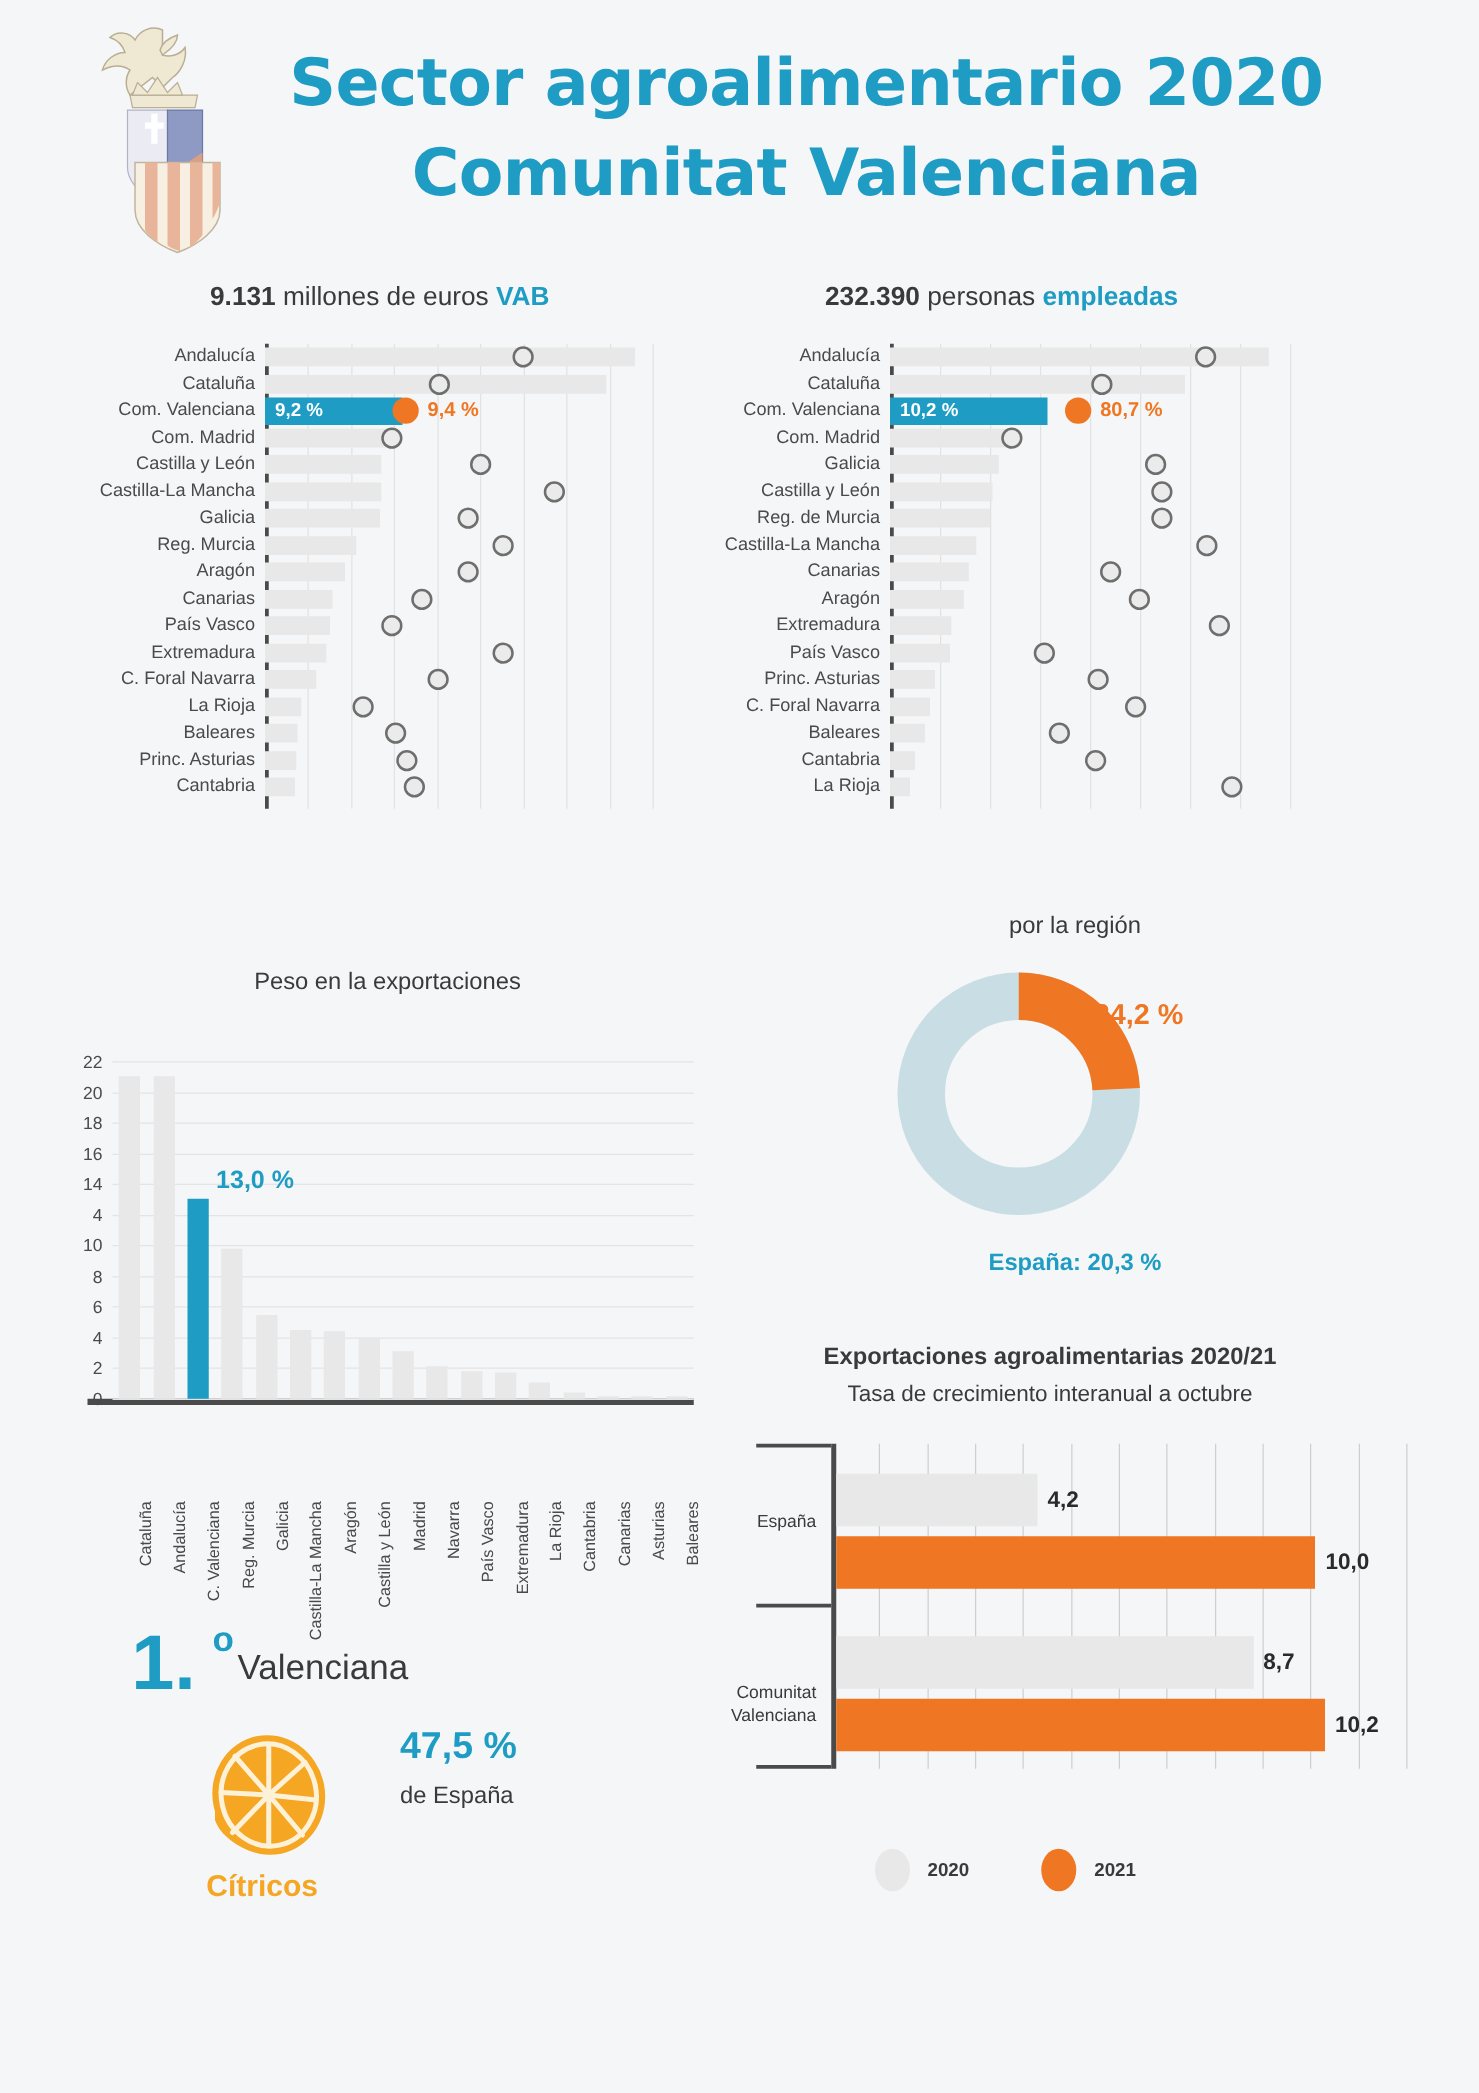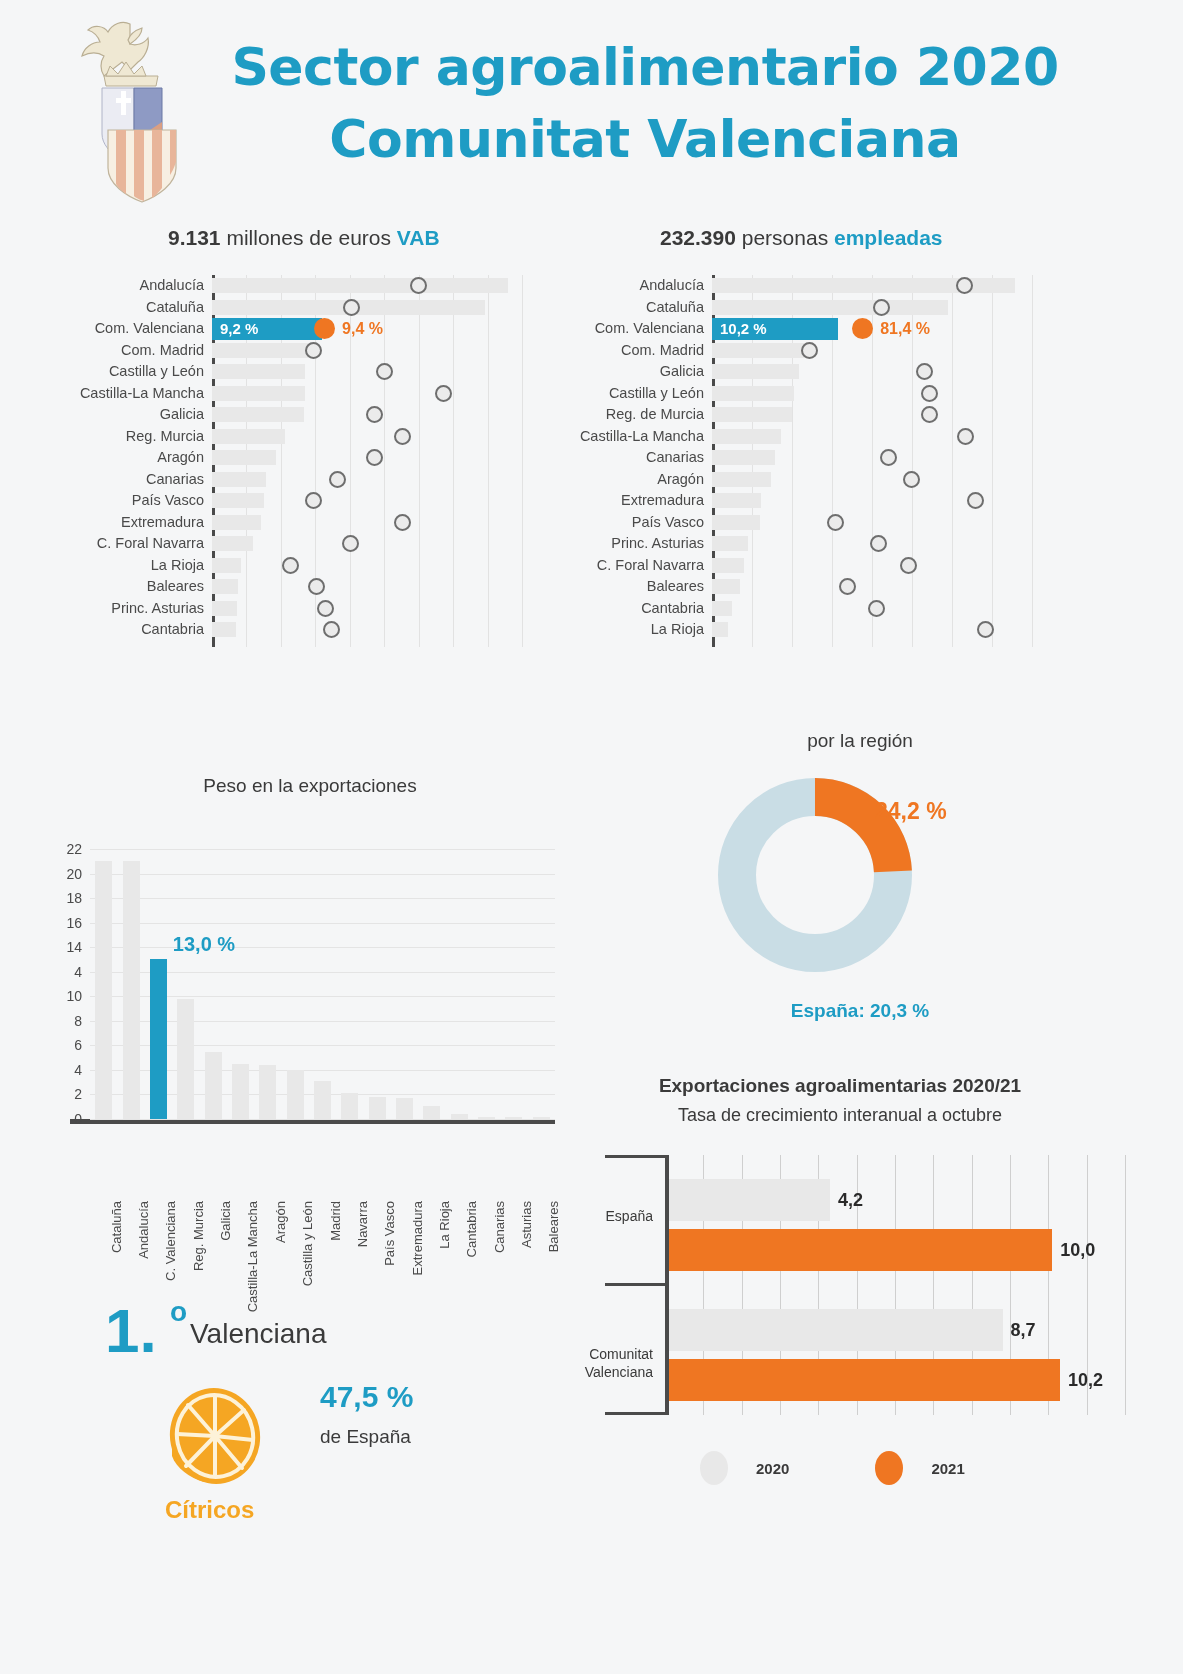--- a/index.html
+++ b/index.html
@@ -107,21 +107,21 @@
   .grow-t2 { position:absolute; left:0; top:30px; width:560px; text-align:center; font-size:18px; color:#3a3a3a; }
   .grow-plot { position:absolute; left:105px; top:80px; width:460px; height:260px; }
   .grow-axis { position:absolute; left:0; top:0; bottom:0; width:4px; background:#4a4a4a; }
   .grow-tick { position:absolute; right:100%; width:60px; height:3px; background:#4a4a4a; }
   .grow-cat { position:absolute; right:100%; padding-right:12px; text-align:right; font-size:14px; color:#3a3a3a; line-height:1.25; transform:translateY(-50%); white-space:nowrap; }
   .grow-vgrid { position:absolute; top:0; bottom:0; width:1px; background:#cfcfcf; }
   .grow-bar { position:absolute; left:4px; }
   .grow-bar.y2020 { background:#e8e8e8; }
   .grow-bar.y2021 { background:#ef7622; }
   .grow-lab { position:absolute; font-size:18px; font-weight:bold; color:#2a2a2a; transform:translateY(-50%); white-space:nowrap; }
-  .grow-legend { position:absolute; left:140px; top:376px; display:flex; align-items:center; gap:28px; }
+  .grow-legend { position:absolute; left:140px; top:404px; display:flex; align-items:center; gap:14px; }
   .gl-dot { width:28px; height:34px; border-radius:50%; }
   .gl-dot.a { background:#e8e8e8; }
   .gl-dot.b { background:#ef7622; }
   .gl-txt { font-size:15px; color:#3a3a3a; font-weight:bold; }
   .gl-gap { width:30px; }
 
   
   .prod { position:absolute; left:90px; top:1300px; width:420px; height:260px; }
   .prod-num { position:absolute; left:15px; top:0; font-size:62px; font-weight:bold; color:#1e9cc4; line-height:1; }
   .prod-sup { position:absolute; left:80px; top:-4px; font-size:28px; font-weight:bold; color:#1e9cc4; }
@@ -307,21 +307,21 @@
       <div class="dumb-row" style="position: absolute; left: 0px; right: 0px; top: 21.5px;">
         <div class="dumb-label">Cataluña</div>
         <div class="dumb-bar" style="width: 236.308px;"></div>
         <div class="dot" style="left: 169.846px;"></div>
       </div>
       <div class="dumb-row" style="position: absolute; left: 0px; right: 0px; top: 43px;">
         <div class="dumb-label">Com. Valenciana</div>
         <div class="dumb-bar hl" style="width: 125.538px;"></div>
         <div class="dumb-val-in">10,2 %</div>
         <div class="dot hl" style="left: 150.154px;"></div>
-        <div class="dot-val" style="left: 168.154px;">81,4 %</div>
+        <div class="dot-val" style="left: 168.154px;">80,7 %</div>
       </div>
       <div class="dumb-row" style="position: absolute; left: 0px; right: 0px; top: 64.5px;">
         <div class="dumb-label">Com. Madrid</div>
         <div class="dumb-bar" style="width: 98.4615px;"></div>
         <div class="dot" style="left: 97.2308px;"></div>
       </div>
       <div class="dumb-row" style="position: absolute; left: 0px; right: 0px; top: 86px;">
         <div class="dumb-label">Galicia</div>
         <div class="dumb-bar" style="width: 87.3846px;"></div>
         <div class="dot" style="left: 212.923px;"></div>

